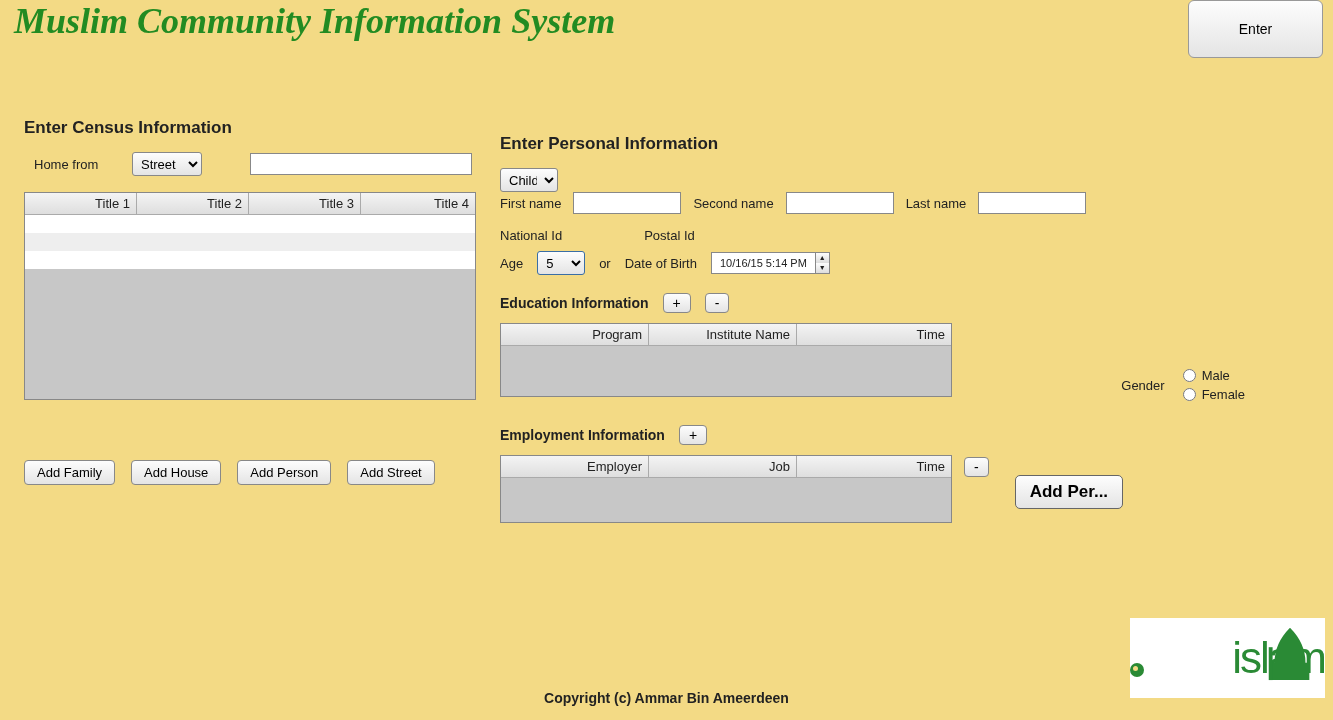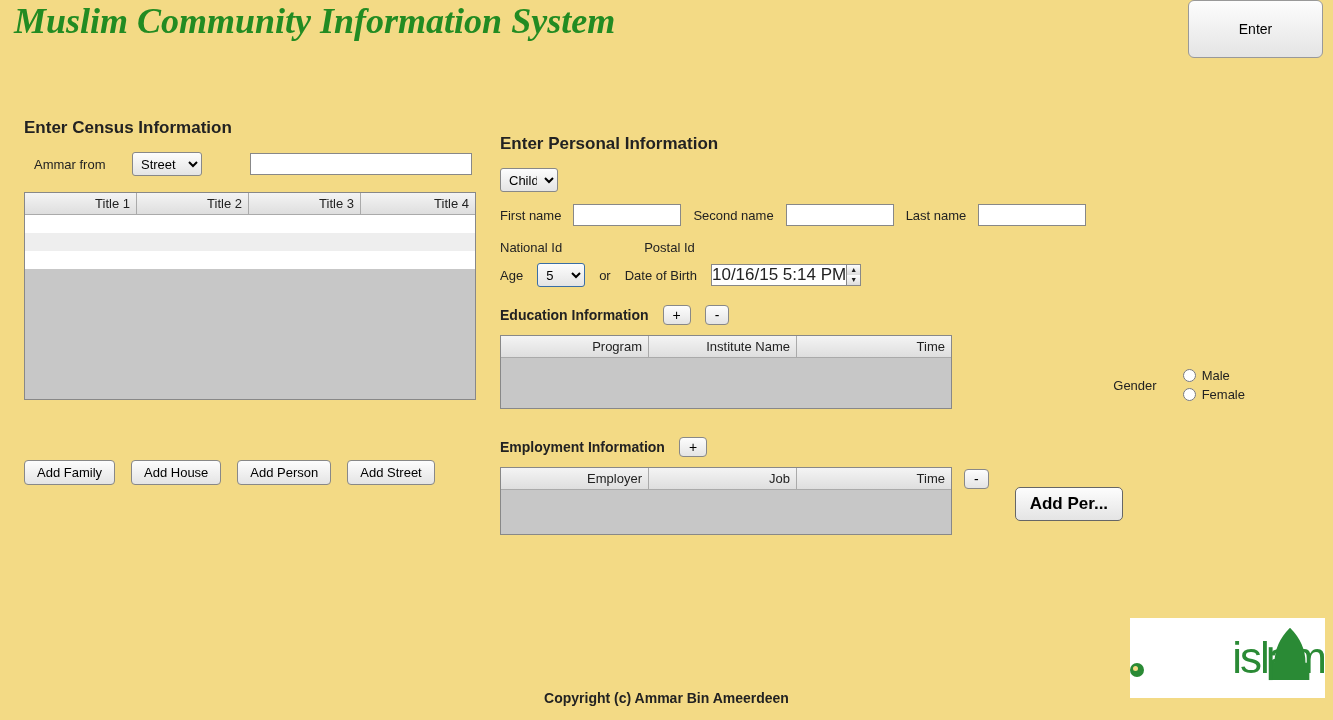--- a/index.html
+++ b/index.html
@@ -58,25 +58,25 @@
   border: 1px solid #888; border-radius: 4px;
   padding: 4px 12px; font-size: 13px; cursor: pointer;
 }
 .btn-sm { padding: 1px 9px; font-size: 14px; }
 .btn-big {
   background: linear-gradient(#fdfdfd,#e4e4e4);
   border: 1px solid #666; border-radius: 5px;
   padding: 6px 14px; font-size: 17px; font-weight: bold; cursor: pointer;
 }
 .spinner { display: inline-flex; align-items: center; border: 1px solid #888; background: #fff; height: 22px; }
-.spinner .sv { padding: 0 0; font-size: 17px; }
+.spinner .sv { padding: 0 8px; font-size: 11px; }
 .spinner .sb { width: 14px; display: flex; flex-direction: column; border-left: 1px solid #888; }
 .spinner .sb span { height: 10px; font-size: 7px; text-align: center; line-height: 10px; background: linear-gradient(#fdfdfd,#ddd); cursor: pointer; }
 .sub-title { font-weight: bold; font-size: 14px; }
-.gender-block { position: absolute; right: 88px; top: 250px; display: flex; align-items: center; gap: 26px; }
+.gender-block { position: absolute; right: 88px; top: 250px; display: flex; align-items: center; gap: 18px; }
 .gender-options { display: flex; flex-direction: column; gap: 4px; }
 .gender-options label { display: flex; align-items: center; gap: 6px; font-size: 13px; }
 .footer-copy { position: absolute; bottom: 14px; left: 0; right: 0; text-align: center; font-weight: bold; font-size: 14px; }
 .logo { position: absolute; right: 8px; bottom: 22px; width: 195px; height: 80px; background: #fff; display: flex; align-items: center; justify-content: space-between; }
 .logo .txt { font-family: Verdana, sans-serif; font-size: 44px; font-weight: 500; color: #2a8a35; letter-spacing: -2px; position: relative; }
 .logo .dot { width: 14px; height: 14px; border-radius: 50%; background: #2a8a35; margin-right: 2px; position: relative; top: 12px; }
 .logo .dot::after { content:''; position:absolute; width:5px;height:5px;border-radius:50%;background:#f3da85;left:3px;top:3px; }
 .logo .dome { position: absolute; right: 6px; top: 6px; }
 .logo .dome svg { width: 58px; height: 58px; }
 </style>
@@ -86,21 +86,21 @@
 <div class="header">
   <div class="title">Muslim Community Information System</div>
   <button class="home-btn">Enter</button>
 </div>
 
 <div class="content">
 
   <div class="left">
     <div class="section-title">Enter Census Information</div>
     <div class="row" style="margin-left:10px;margin-bottom:16px;">
-      <span class="label" style="width:90px;">Ammar from</span>
+      <span class="label" style="width:90px;">Home from</span>
       <select class="combo" style="width:70px;">
         <option>Street</option>
       </select>
       <input class="text" style="width: 222px; margin-left: 40px;" value="">
     </div>
     <div class="tbl" style="width:452px;">
       <div class="tbl-head">
         <div style="width:112px;">Title 1</div>
         <div style="width:112px;">Title 2</div>
         <div style="width:112px;">Title 3</div>
@@ -116,21 +116,21 @@
     <div class="row" style="margin-top:60px;gap:16px;">
       <button class="btn">Add Family</button>
       <button class="btn">Add House</button>
       <button class="btn">Add Person</button>
       <button class="btn">Add Street</button>
     </div>
   </div>
 
   <div class="right">
     <div class="section-title" style="margin-top:16px;">Enter Personal Information</div>
-    <select class="combo" style="width:58px;margin-bottom:12px;">
+    <select class="combo" style="width:58px;margin-bottom:0;">
       <option>Child</option>
     </select>
     <div class="row" style="gap:12px;margin-bottom:14px;">
       <span class="label">First name</span>
       <input class="text" style="width: 108px;">
       <span class="label">Second name</span>
       <input class="text" style="width: 108px;">
       <span class="label">Last name</span>
       <input class="text" style="width: 108px;">
     </div>

